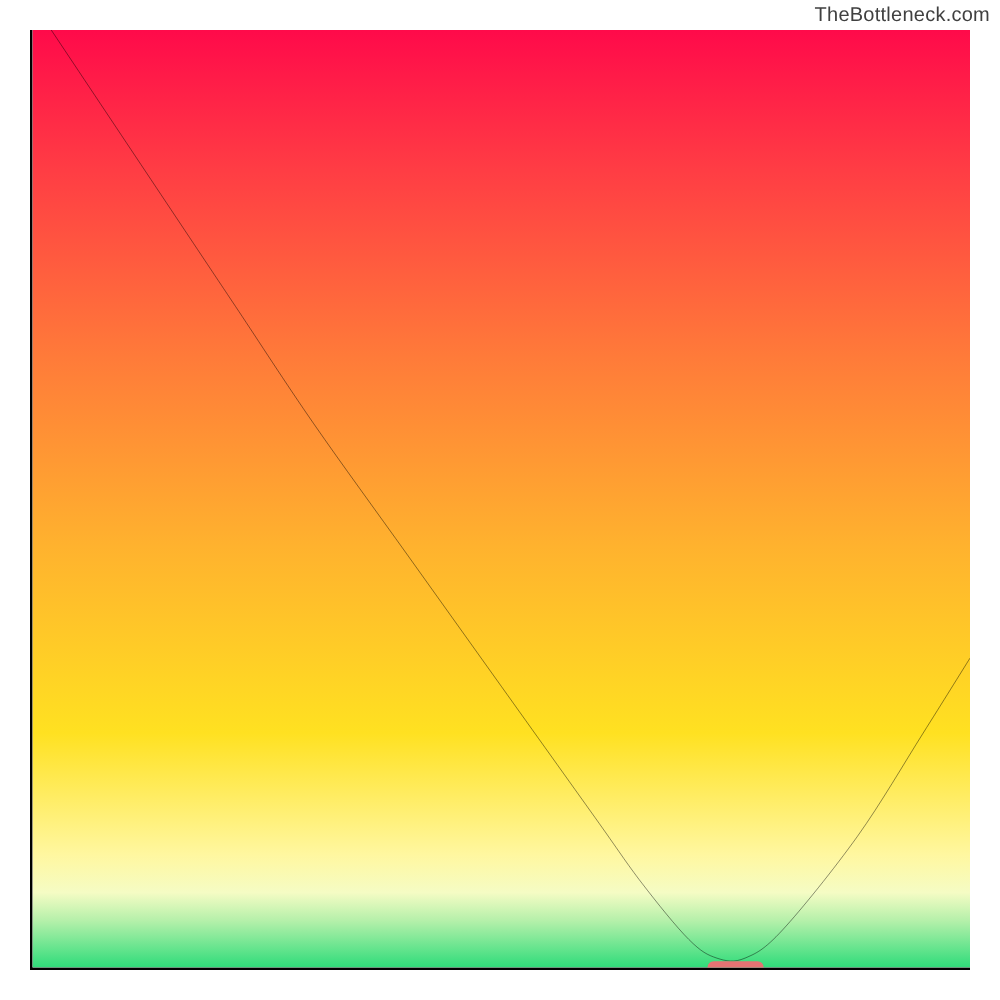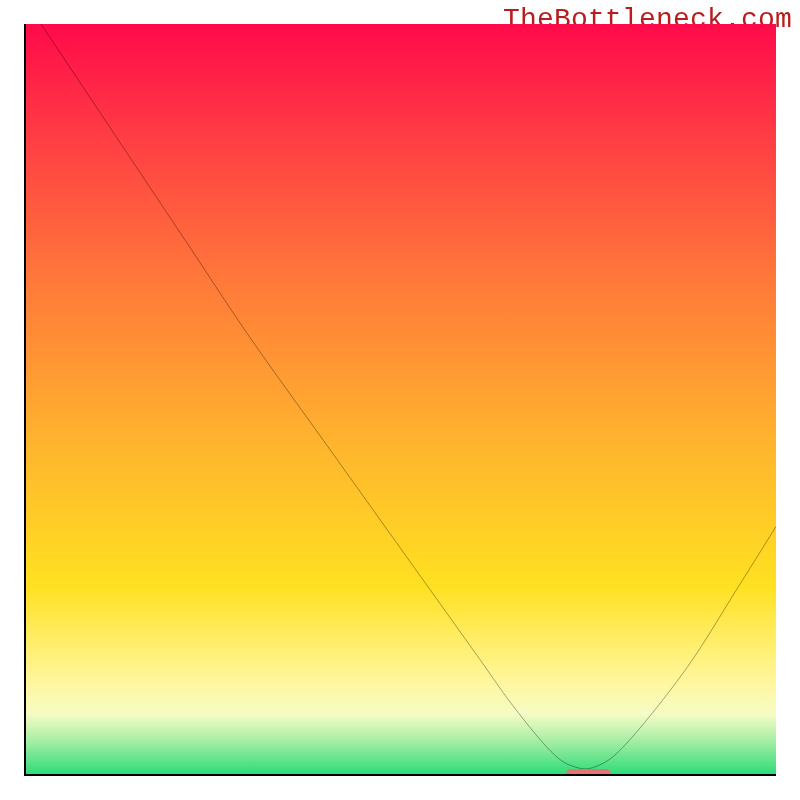--- a/index.html
+++ b/index.html
@@ -55,24 +55,24 @@
   .marker {
     position: absolute;
     height: 10px;
     border-radius: 5px;
     background: #e57373;
   }
   .watermark {
     position: absolute;
     top: 4px;
     right: 8px;
-    font-family: Liberation Mono, monospace;
-    font-size: 28px;
+    font-family: Liberation Sans, sans-serif;
+    font-size: 16px;
     font-weight: 500;
-    color: #b91c1c;
+    color: #404040;
     letter-spacing: 0.2px;
   }
 </style>
 </head>
 <body>
 
 <div class="container">
   <div class="watermark">TheBottleneck.com</div>
   <div class="plot-area">
     <div class="gradient-bg"></div>

